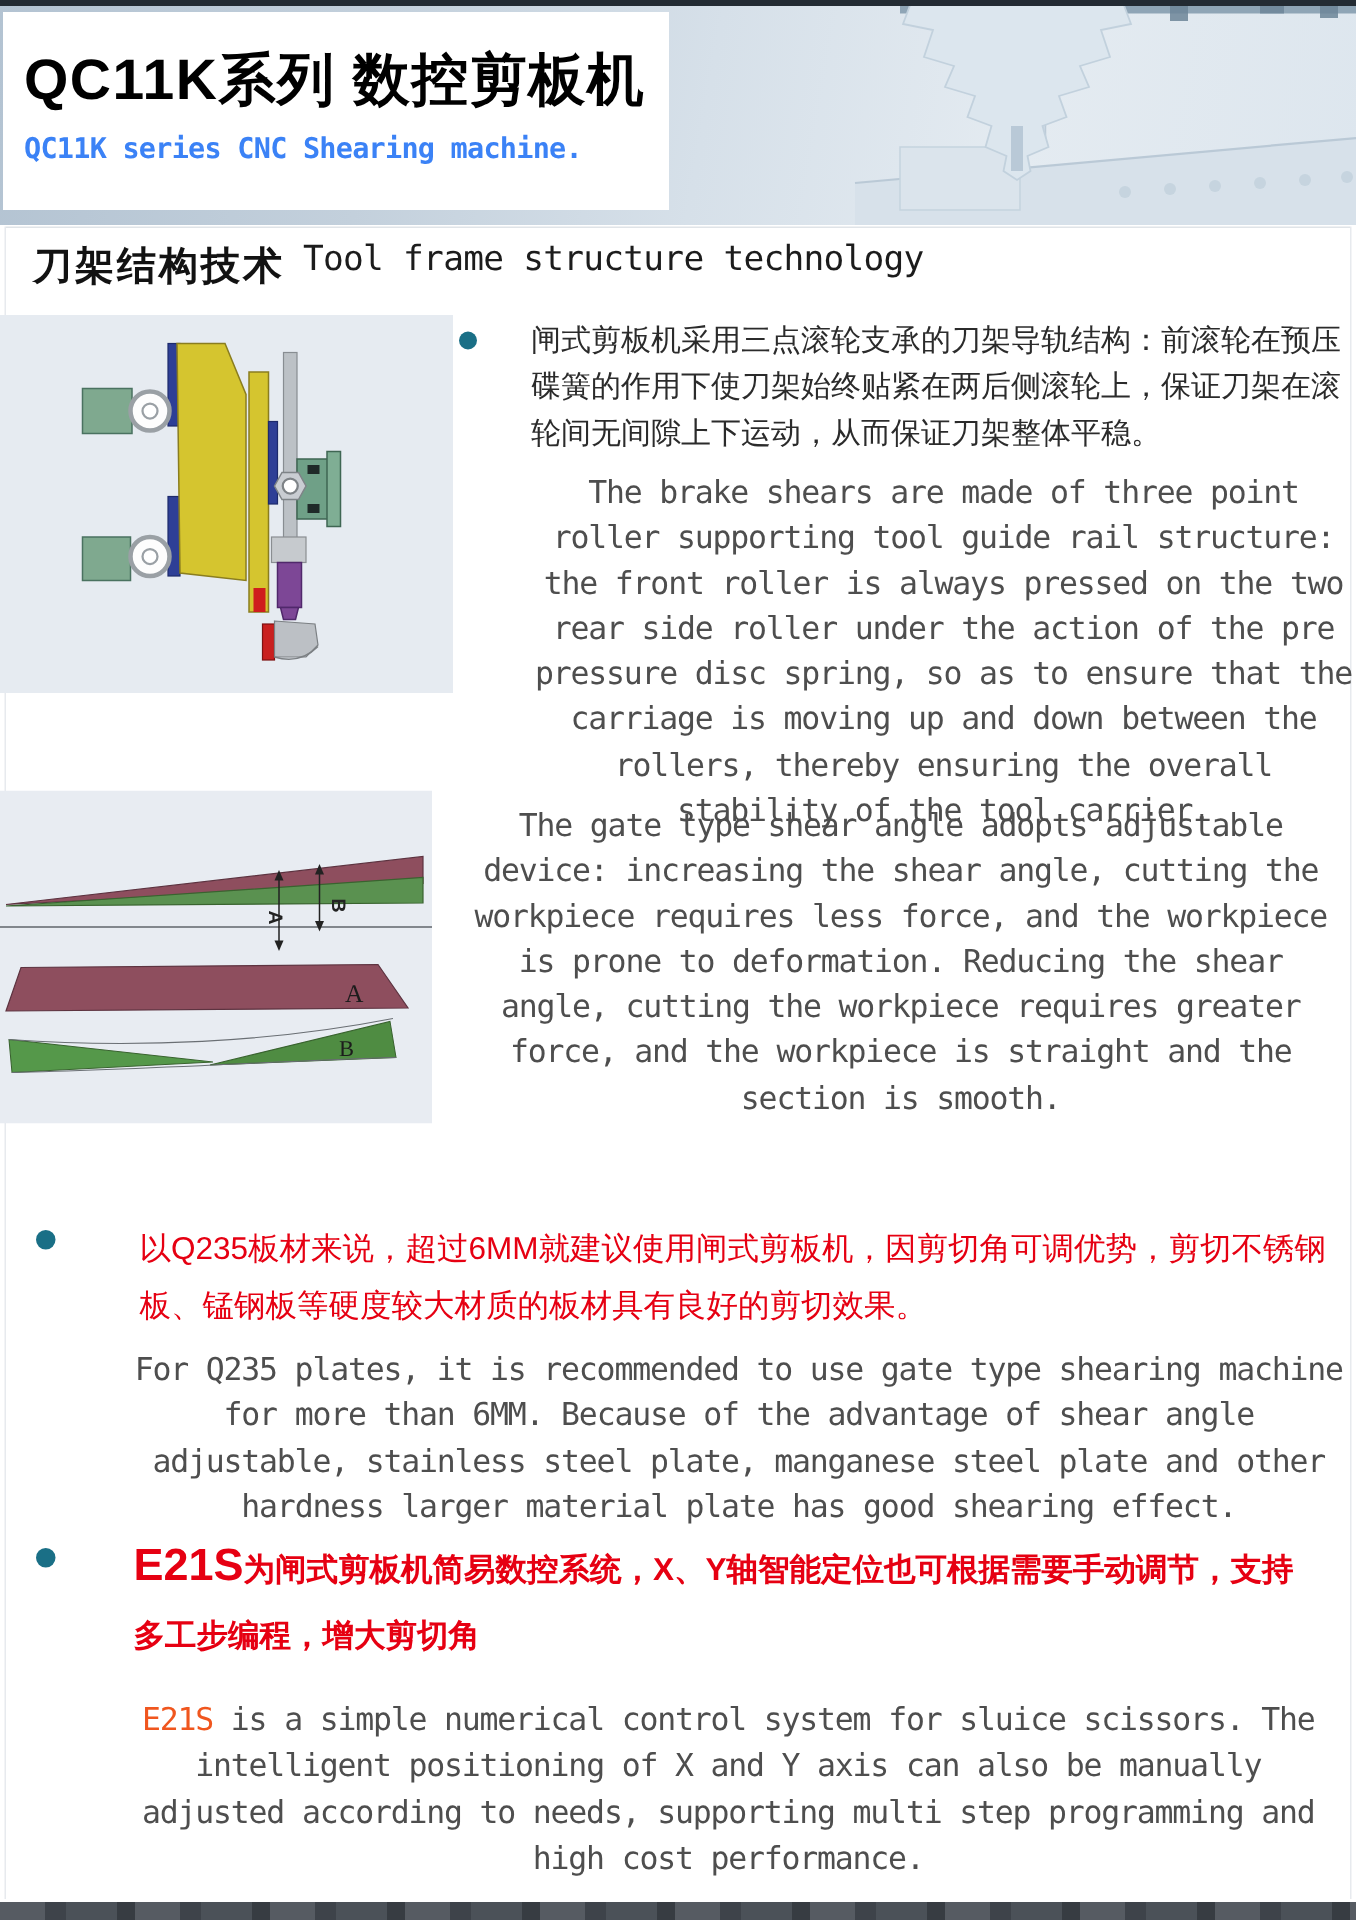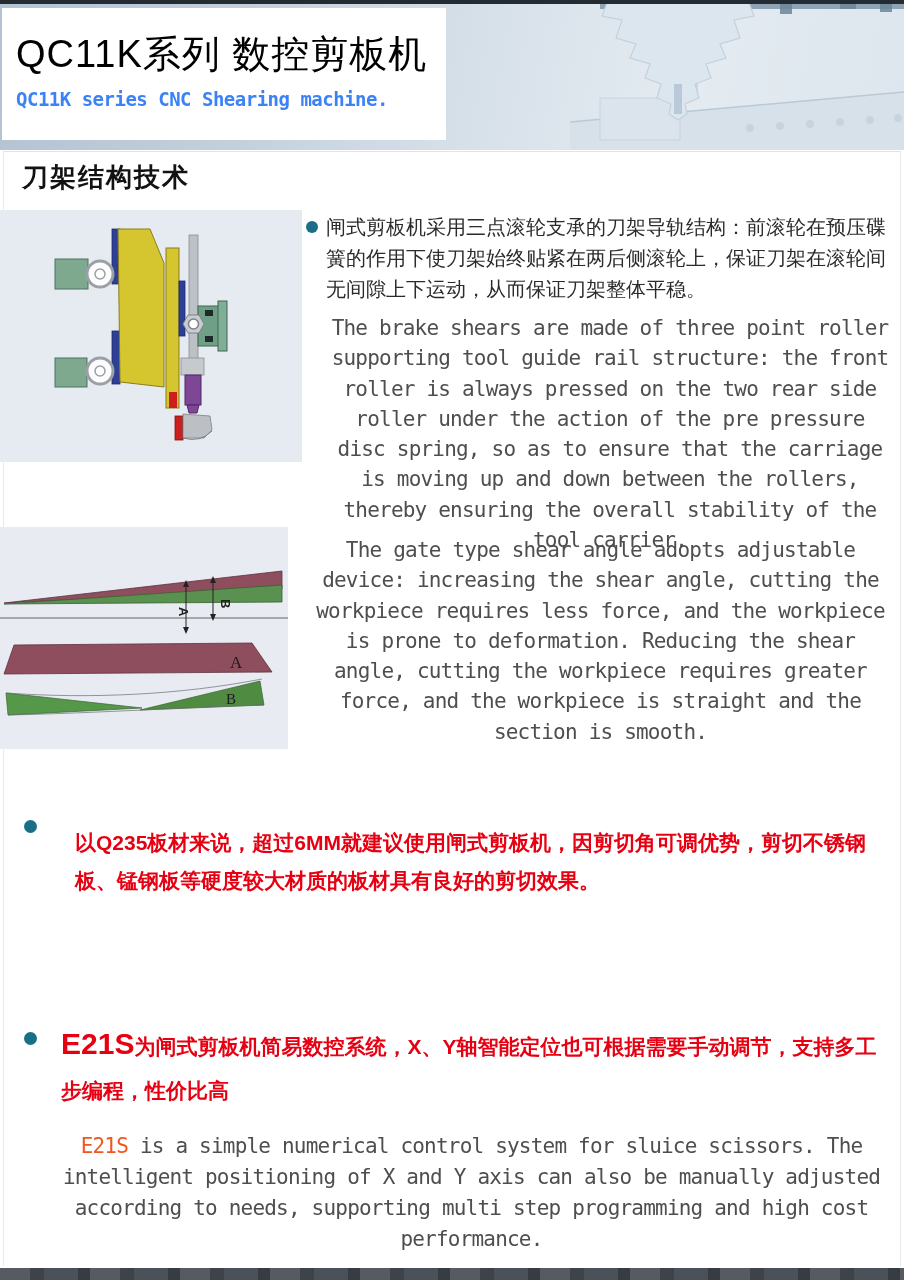--- a/index.html
+++ b/index.html
@@ -5,48 +5,48 @@
   html,body{margin:0;padding:0;background:#ffffff;}
   .page{position:relative;width:904px;height:1280px;background:#fff;overflow:hidden;
         font-family:"Liberation Sans",sans-serif;}
 
   
   .header-band{position:absolute;left:0;top:0;width:904px;height:150px;
     background:linear-gradient(100deg,#b3c3d2 0%,#c3d0dc 28%,#d6e0e9 52%,#e4ebf1 75%,#dde6ee 100%);}
   .top-edge{position:absolute;left:0;top:0;width:904px;height:4px;background:#232b33;z-index:5;}
   .header-photo{position:absolute;right:0;top:0;width:454px;height:150px;}
   .title-box{position:absolute;left:2px;top:8px;width:444px;height:132px;background:#ffffff;z-index:3;}
-  .page-title{margin:0;padding:24px 14px 0 14px;font-size:38px;line-height:44px;font-weight:normal;
+  .page-title{margin:0;padding:24px 14px 0 14px;font-size:38px;line-height:44px;font-weight:bold;
     color:#000;letter-spacing:1px;}
   .page-subtitle{margin:12px 0 0 14px;font-family:"DejaVu Sans Mono","Liberation Mono",monospace;
     font-size:19px;font-weight:bold;letter-spacing:-0.5px;color:#3b82f6;}
 
   
   .section-title{position:absolute;left:22px;top:160px;display:flex;align-items:flex-start;gap:12px;z-index:2;}
   .st-cn{font-size:26px;font-weight:600;letter-spacing:2px;color:#121212;}
   .st-en{font-family:"DejaVu Sans Mono","Liberation Mono",monospace;font-size:23px;
     letter-spacing:-0.5px;color:#1c1c1c;}
   .content-topline{position:absolute;left:4px;top:151px;width:896px;height:1px;background:#e0e4e8;}
   .content-leftline{position:absolute;left:3px;top:151px;width:1px;height:1115px;background:#e7eaee;}
   .content-rightline{position:absolute;left:900px;top:151px;width:1px;height:1115px;background:#e7eaee;}
 
   
   .diagram1{position:absolute;left:0;top:210px;width:302px;height:252px;}
   .diagram2{position:absolute;left:0;top:527px;width:288px;height:222px;}
   .diagram1 svg,.diagram2 svg{display:block;width:100%;height:100%;}
 
   
-  .bullet-row{display:flex;align-items:flex-start;}
+  .bullet-row{display:flex;align-items:flex-start;gap:28px;}
   .dot{flex:0 0 auto;border-radius:50%;background:var(--bullet-teal,#1a6f86);}
   .dot-sm{width:12px;height:12px;margin:9px 8px 0 0;}
   .dot-lg{width:13px;height:13px;margin:10px 24px 0 0;}
   .cn-p{margin:0;font-size:20px;line-height:31px;color:#2b2b2b;}
   .en-p{margin:8px 0 0 0;font-family:"DejaVu Sans Mono","Liberation Mono",monospace;
     font-size:21px;letter-spacing:-0.8px;line-height:30.3px;color:#4e4e4e;text-align:center;}
-  .cn-red{margin:14px;font-size:21px;line-height:38px;font-weight:bold;color:var(--accent-red,#e60012);}
+  .cn-red{margin:4px;font-size:21px;line-height:38px;font-weight:normal;color:var(--accent-red,#e60012);}
 
   .bullet1{position:absolute;left:306px;top:212px;width:598px;}
   .bullet1 .text-col{width:568px;}
   .bullet2{position:absolute;left:306px;top:521px;width:589px;}
   .bullet2 .text-col{width:568px;}
   .bullet2 .en-p{margin-top:14px;}
   .bullet3{position:absolute;left:24px;top:810px;width:872px;}
   .bullet3 .text-col{flex:1 1 auto;}
   .bullet4{position:absolute;left:24px;top:1022px;width:858px;}
   .bullet4 .text-col{flex:1 1 auto;}
@@ -96,20 +96,21 @@
     </div>
   </div>
   <div class="top-edge"></div>
 
   <div class="content-topline"></div>
   <div class="content-leftline"></div>
   <div class="content-rightline"></div>
 
   <div class="section-title">
     <span class="st-cn">刀架结构技术</span>
+    <span class="st-en">Tool frame structure technology</span>
   </div>
 
   <div class="diagram1">
     <svg viewBox="0 0 302 252">
       <rect width="302" height="252" fill="#e6ebf1"></rect>
       <rect x="112" y="19" width="8" height="55" fill="#2e3f96" stroke="#1d2a6b" stroke-width="0.8"></rect>
       <rect x="112" y="121" width="8" height="53" fill="#2e3f96" stroke="#1d2a6b" stroke-width="0.8"></rect>
       <polygon points="118,19 150,19 164,53 164,177 120,172" fill="#d5c52f" stroke="#8a7d1f" stroke-width="1"></polygon>
       <rect x="166" y="38" width="13" height="160" fill="#d5c52f" stroke="#8a7d1f" stroke-width="1"></rect>
       <rect x="169" y="182" width="8" height="16" fill="#cf1d1d"></rect>
@@ -172,29 +173,30 @@
 
   <div class="bullet2">
     <p class="en-p">The gate type shear angle adopts adjustable device: increasing the shear angle, cutting the workpiece requires less force, and the workpiece is prone to deformation. Reducing the shear angle, cutting the workpiece requires greater force, and the workpiece is straight and the section is smooth.</p>
   </div>
 
   <div class="bullet3">
     <div class="bullet-row">
       <span class="dot dot-lg"></span>
       <div class="text-col">
         <p class="cn-red">以Q235板材来说，超过6MM就建议使用闸式剪板机，因剪切角可调优势，剪切不锈钢板、锰钢板等硬度较大材质的板材具有良好的剪切效果。</p>
+        <p class="en-p">For Q235 plates, it is recommended to use gate type shearing machine for more than 6MM. Because of the advantage of shear angle adjustable, stainless steel plate, manganese steel plate and other hardness larger material plate has good shearing effect.</p>
       </div>
     </div>
   </div>
 
   <div class="bullet4">
     <div class="bullet-row">
       <span class="dot dot-lg"></span>
       <div class="text-col">
-        <p class="e21s-heading"><span class="e21s-big">E21S</span><span>为闸式剪板机简易数控系统，X、Y轴智能定位也可根据需要手动调节，支持多工步编程，性价比高</span></p>
+        <p class="e21s-heading"><span class="e21s-big">E21S</span><span>为闸式剪板机简易数控系统，X、Y轴智能定位也可根据需要手动调节，支持多工步编程，增大剪切角</span></p>
         <p class="en-p"><span class="en-orange">E21S</span><span> is a simple numerical control system for sluice scissors. The intelligent positioning of X and Y axis can also be manually adjusted according to needs, supporting multi step programming and high cost performance.</span></p>
       </div>
     </div>
   </div>
 
   <div class="bottom-strip"></div>
 
 </div>
 
 </body></html>

